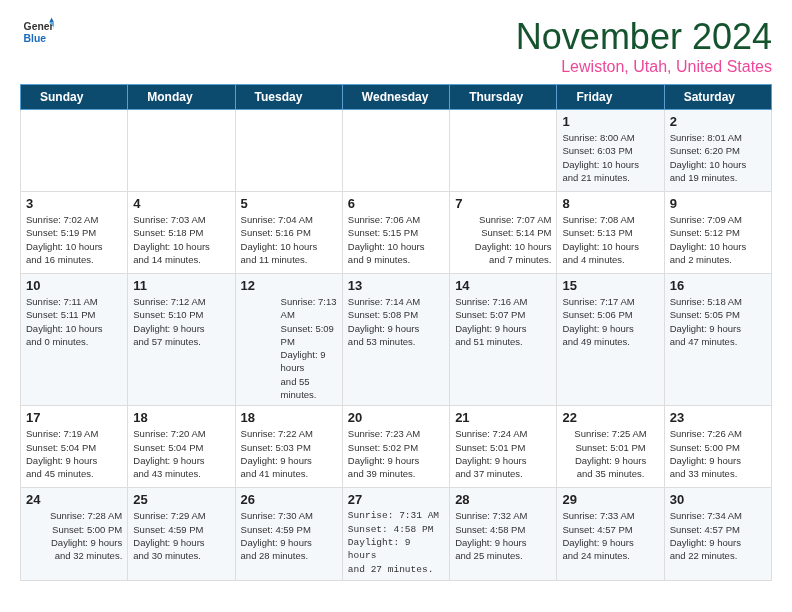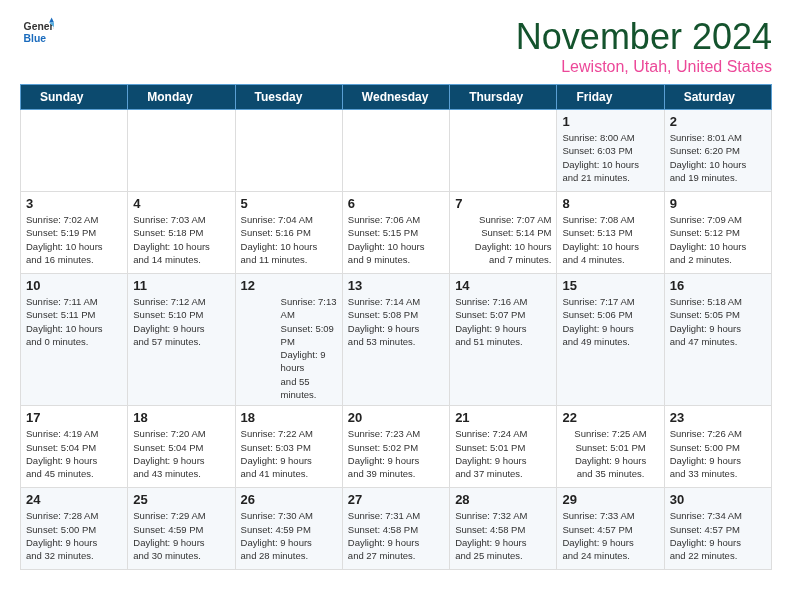--- a/index.html
+++ b/index.html
@@ -241,21 +241,21 @@
             <span class="day-num">16</span>
             <div class="day-info" style="white-space: pre-line;">Sunrise: 5:18 AM
 Sunset: 5:05 PM
 Daylight: 9 hours
 and 47 minutes.</div>
           </td>
         </tr>
         <tr>
           <td>
             <span class="day-num">17</span>
-            <div class="day-info" style="white-space: pre-line;">Sunrise: 4:19 AM
+            <div class="day-info" style="white-space: pre-line;">Sunrise: 7:19 AM
 Sunset: 5:04 PM
 Daylight: 9 hours
 and 45 minutes.</div>
           </td>
           <td>
             <span class="day-num">18</span>
             <div class="day-info" style="white-space: pre-line;">Sunrise: 7:20 AM
 Sunset: 5:04 PM
 Daylight: 9 hours
 and 43 minutes.</div>
@@ -292,42 +292,42 @@
             <span class="day-num">23</span>
             <div class="day-info" style="white-space: pre-line;">Sunrise: 7:26 AM
 Sunset: 5:00 PM
 Daylight: 9 hours
 and 33 minutes.</div>
           </td>
         </tr>
         <tr>
           <td>
             <span class="day-num">24</span>
-            <div class="day-info" style="white-space: pre-line;">Sunrise: 7:28 AM
+            <div class="day-info" style="white-space: pre-line; text-align: right;">Sunrise: 7:28 AM
 Sunset: 5:00 PM
 Daylight: 9 hours
 and 32 minutes.</div>
           </td>
           <td>
             <span class="day-num">25</span>
             <div class="day-info" style="white-space: pre-line;">Sunrise: 7:29 AM
 Sunset: 4:59 PM
 Daylight: 9 hours
 and 30 minutes.</div>
           </td>
           <td>
             <span class="day-num">26</span>
             <div class="day-info" style="white-space: pre-line;">Sunrise: 7:30 AM
 Sunset: 4:59 PM
 Daylight: 9 hours
 and 28 minutes.</div>
           </td>
           <td>
             <span class="day-num">27</span>
-            <div class="day-info" style="white-space: pre-line;">Sunrise: 7:31 AM
+            <div class="day-info" style="white-space: pre-line; font-family: Liberation Mono, monospace;">Sunrise: 7:31 AM
 Sunset: 4:58 PM
 Daylight: 9 hours
 and 27 minutes.</div>
           </td>
           <td>
             <span class="day-num">28</span>
             <div class="day-info" style="white-space: pre-line;">Sunrise: 7:32 AM
 Sunset: 4:58 PM
 Daylight: 9 hours
 and 25 minutes.</div>

